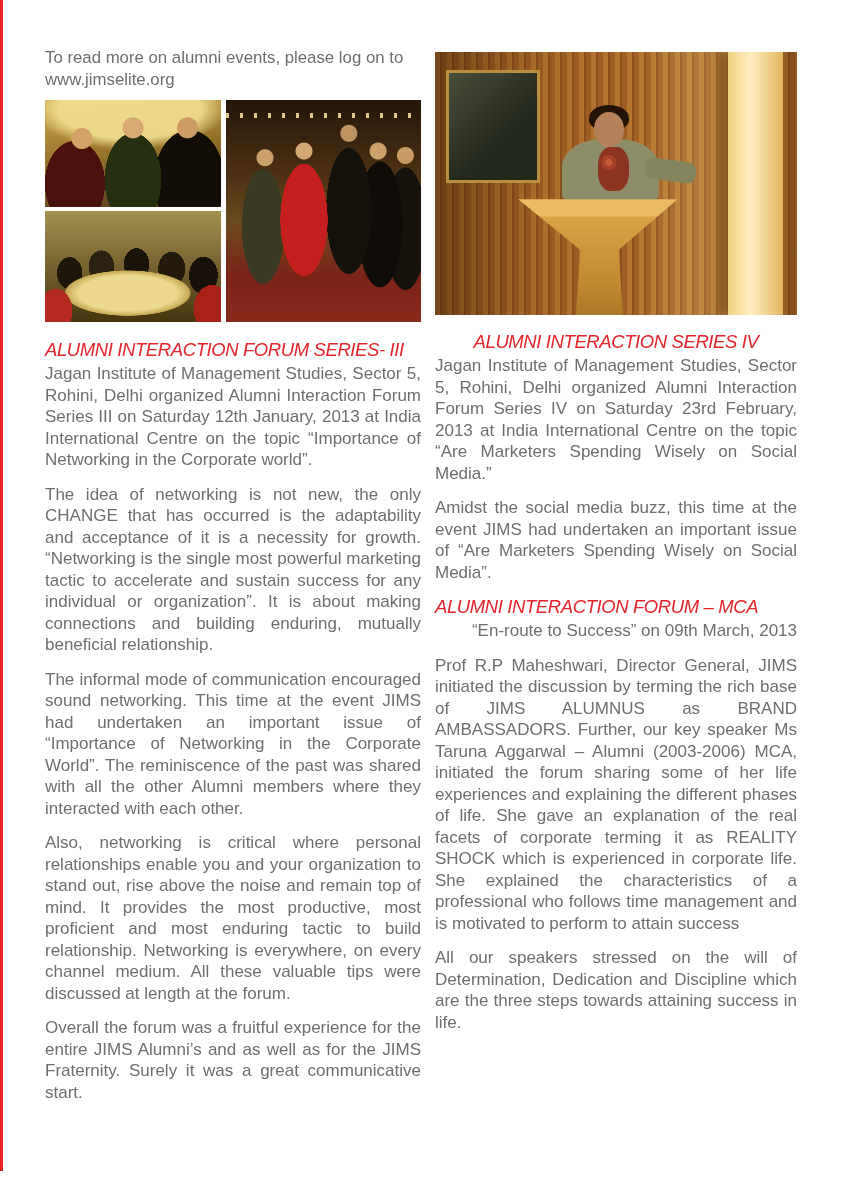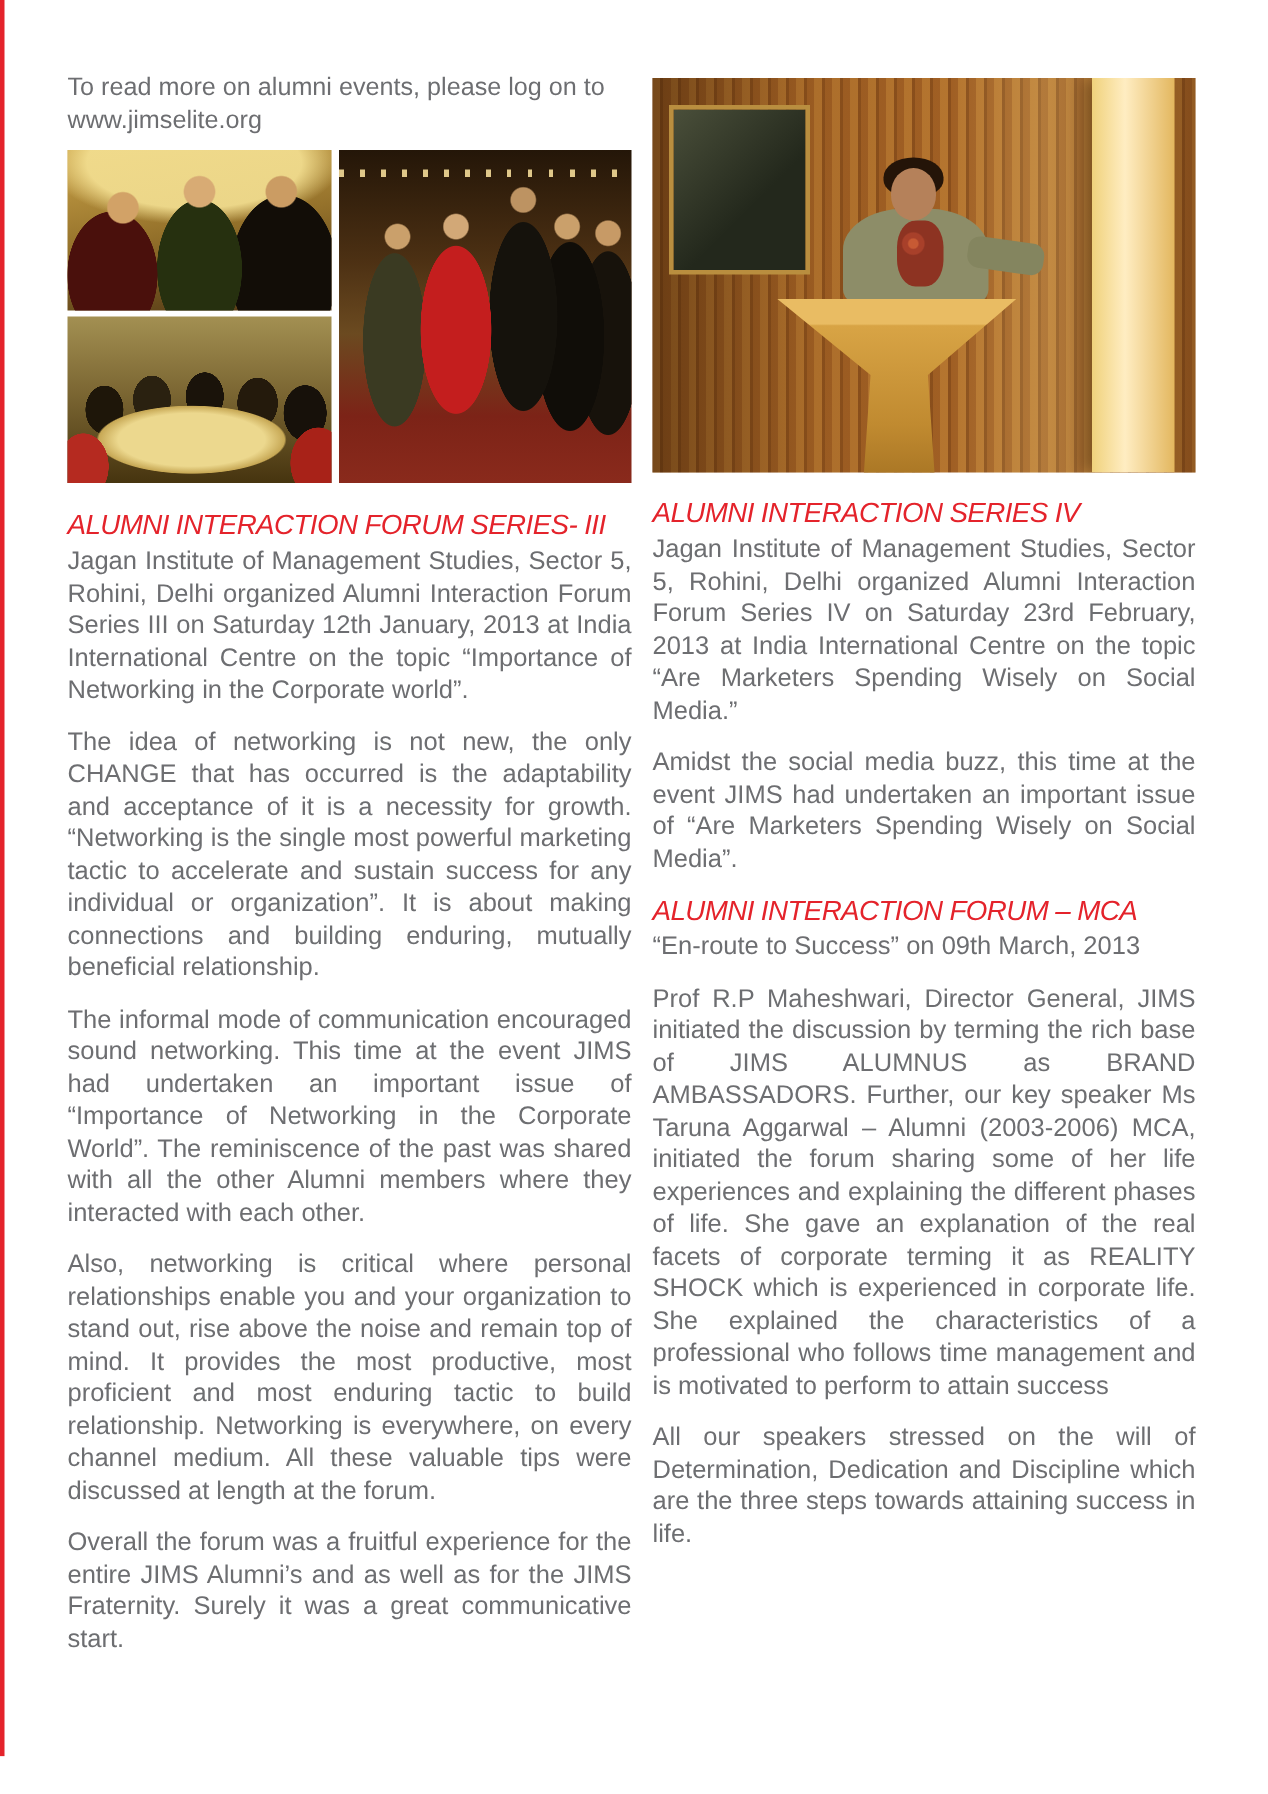--- a/index.html
+++ b/index.html
@@ -103,22 +103,22 @@
   
   h2 {
     color:#e4232b; font-size:18.5px; line-height:21px; font-weight:400;
     font-style:italic; letter-spacing:-0.4px; margin-top:17px; margin-bottom:3px;
     white-space:nowrap;
   }
   p.body-par {
     color:#6d6e71; font-size:17px; line-height:21.5px;
     text-align:justify; margin-bottom:13px;
   }
-  p.body-par .free-line { display:block; text-align:left; }
-  .col-right h2.first { margin-top:16px; }
+  p.body-par .free-line { display:block; text-align:right; }
+  .col-right h2.first { margin-top:16px;text-align:center; }
   .mca-gap { margin-top:4px; }
 </style>
 </head>
 <body>
 
 <div class="page">
   <div class="edge-line"></div>
 
   <div class="col col-left">
     <p class="intro">To read more on alumni events, please log on to www.jimselite.org</p>

